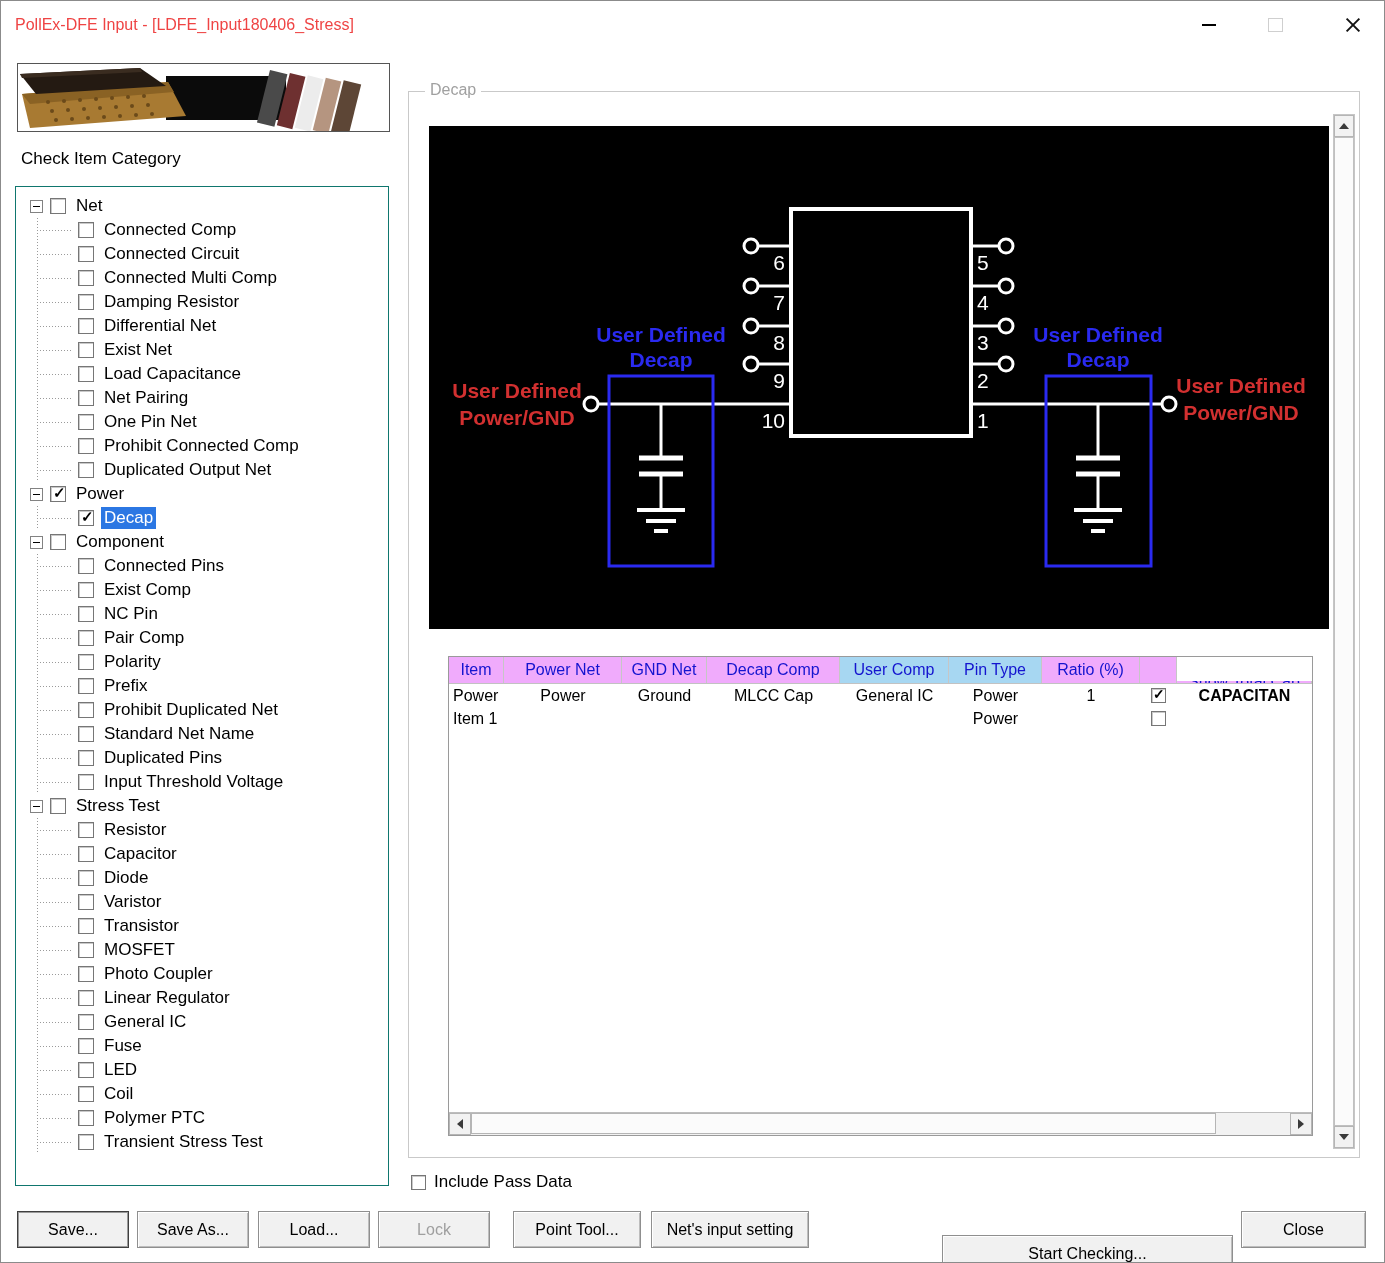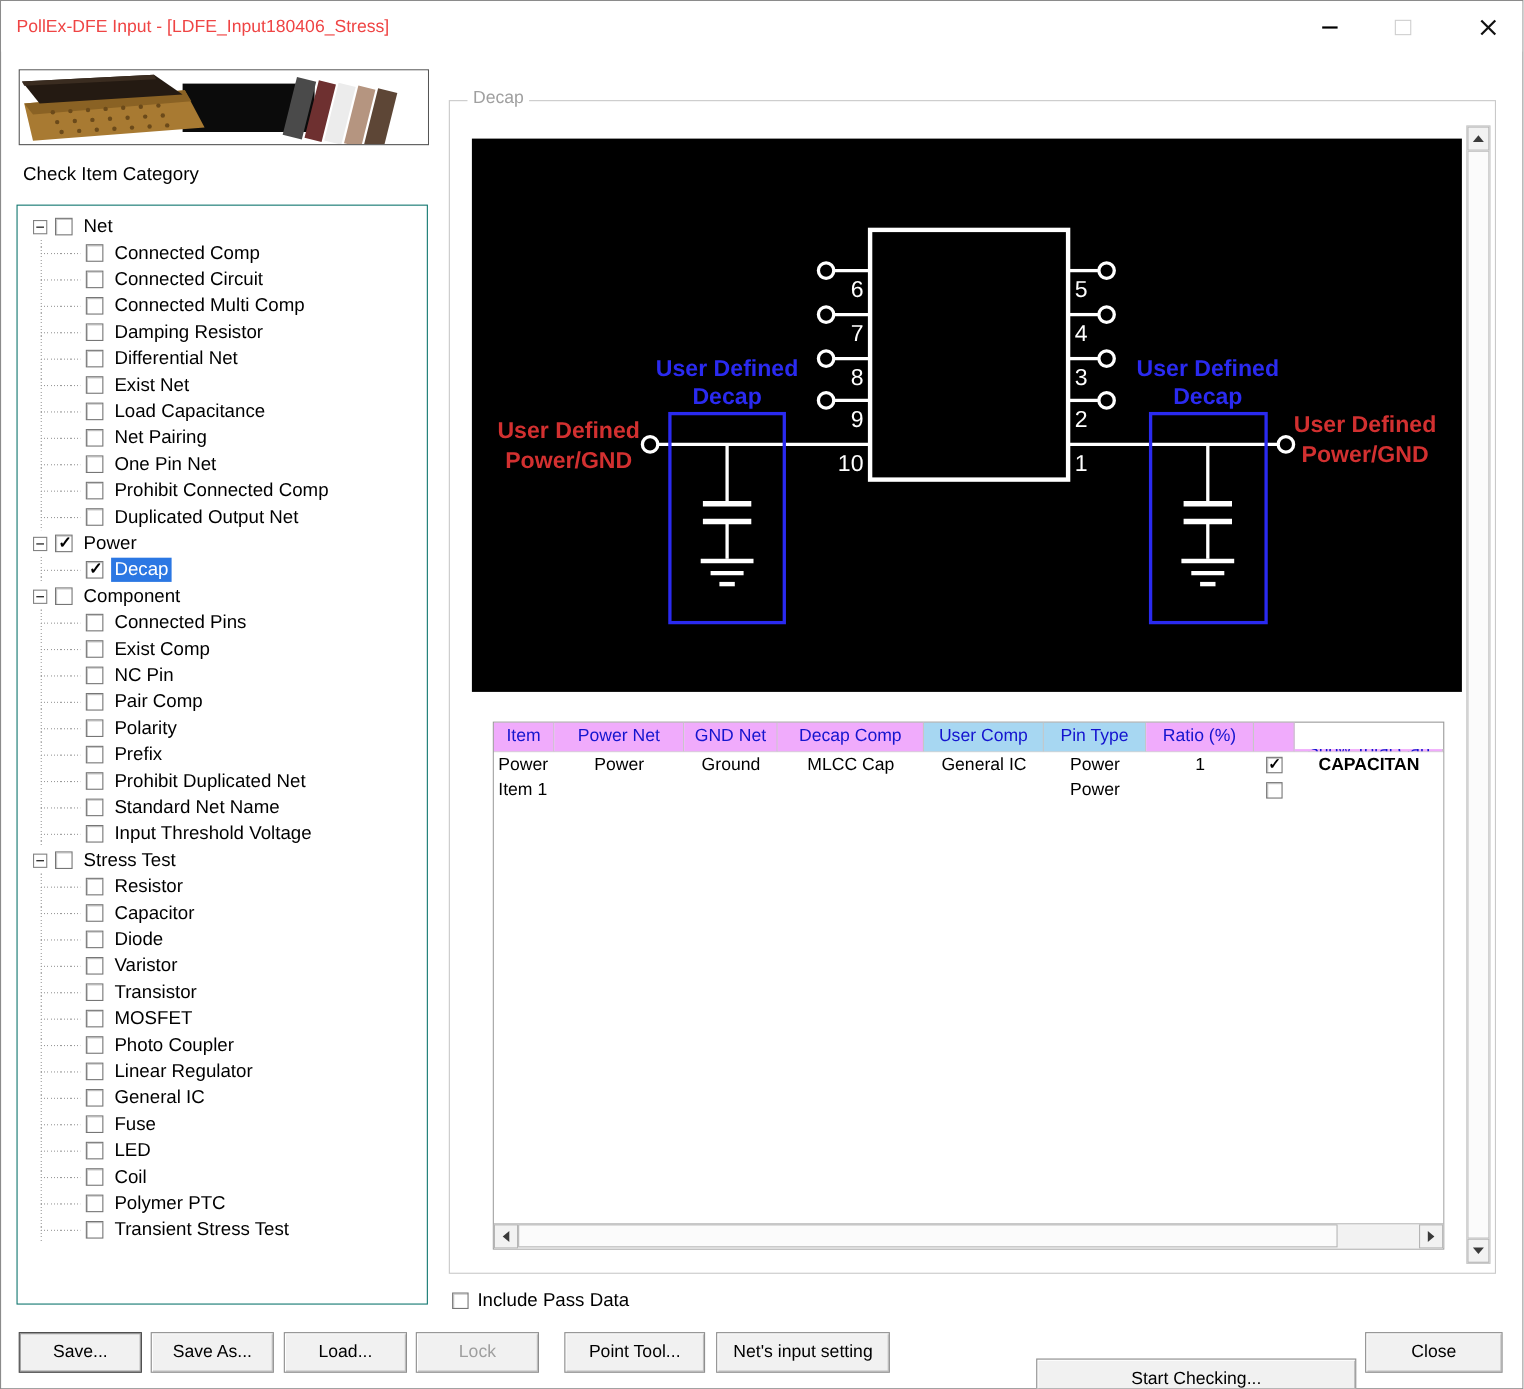--- a/index.html
+++ b/index.html
@@ -238,20 +238,25 @@
       </div>
       <div class="trow">
         <span class="tconn"></span>
         <span class="cb"></span>
         <span class="tlabel">Prohibit Duplicated Net</span>
       </div>
       <div class="trow">
         <span class="tconn"></span>
         <span class="cb"></span>
         <span class="tlabel">Standard Net Name</span>
+      </div>
+      <div class="trow">
+        <span class="tconn"></span>
+        <span class="cb"></span>
+        <span class="tlabel">Duplicated Pins</span>
       </div>
       <div class="trow">
         <span class="tconn"></span>
         <span class="cb"></span>
         <span class="tlabel">Input Threshold Voltage</span>
       </div>
       <div class="trow">
         <span class="expander"></span>
         <span class="cb"></span>
         <span class="tlabel">Stress Test</span>

